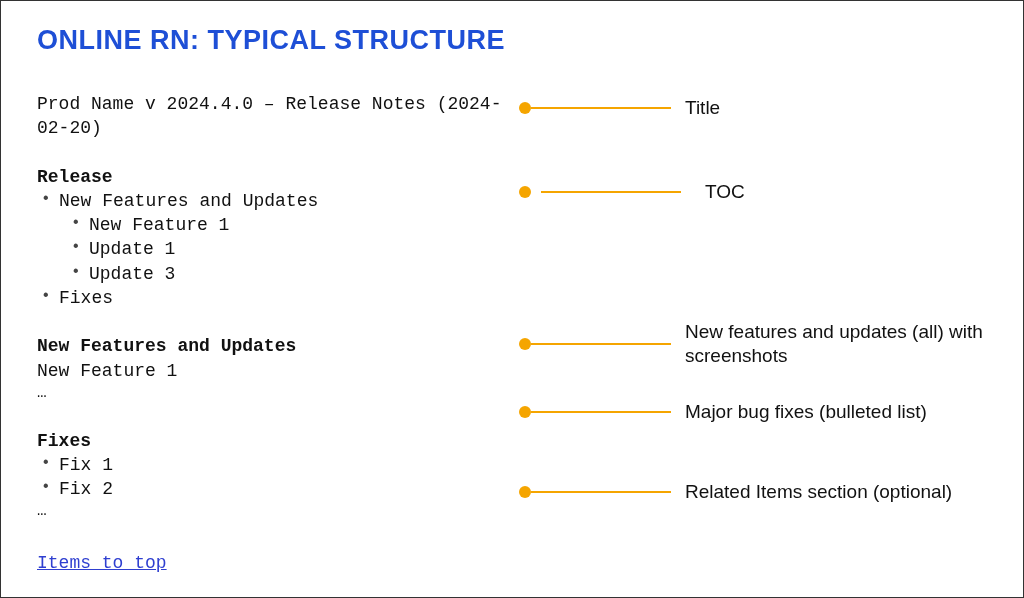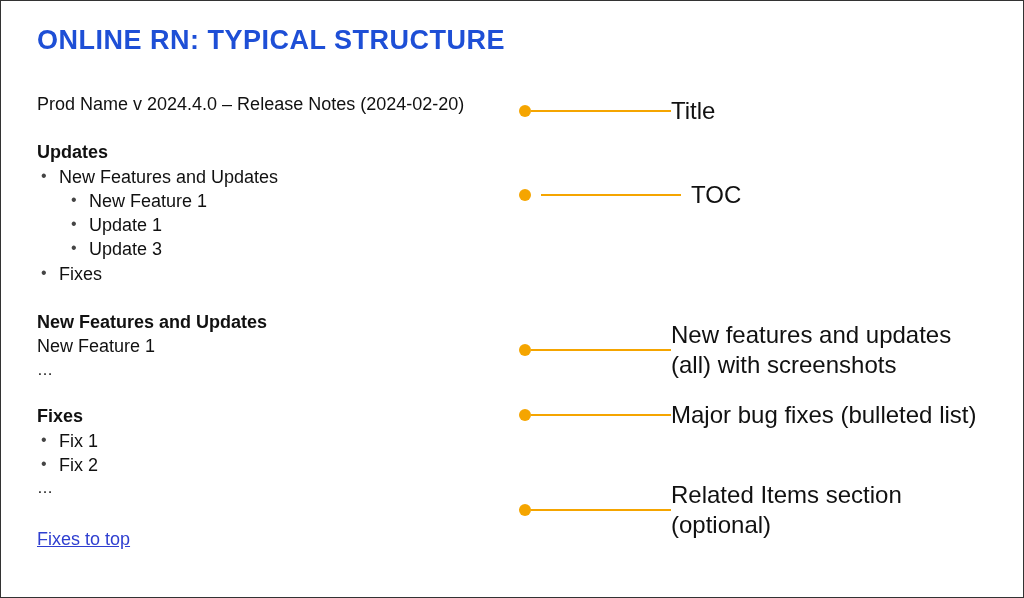--- a/index.html
+++ b/index.html
@@ -27,20 +27,21 @@
       text-transform: uppercase;
     }
     .content-area {
       position: relative;
       font-size: 18px;
       color: #111;
       line-height: 1.35;
     }
     .left-col {
       width: 50%;
+      font-family: Liberation Mono, monospace;
     }
     .block {
       margin-bottom: 24px;
     }
     .title-line {
       margin-bottom: 24px;
     }
     .bold {
       font-weight: 700;
     }
@@ -90,38 +91,39 @@
       border-radius: 50%;
       background: #f5a500;
       flex-shrink: 0;
     }
     .line {
       height: 2px;
       background: #f5a500;
       flex-shrink: 0;
     }
     .annot-text {
-      font-size: 24px;
+      font-size: 19px;
       color: #111;
+      margin-left: 14px;
       line-height: 1.25;
       max-width: 330px;
     }
   </style>
 </head>
 <body>
 
 <h1 class="heading">ONLINE RN: TYPICAL STRUCTURE</h1>
 
 <div class="content-area">
   <div class="left-col">
 
     <div class="block title-line">Prod Name v 2024.4.0 – Release Notes (2024-02-20)</div>
 
     <div class="block">
-      <div class="bold">Updates</div>
+      <div class="bold">Release</div>
       <ul>
         <li class="bullet-item">New Features and Updates</li>
         <li class="bullet-item nested">New Feature 1</li>
         <li class="bullet-item nested">Update 1</li>
         <li class="bullet-item nested">Update 3</li>
         <li class="bullet-item">Fixes</li>
       </ul>
     </div>
 
     <div class="block">
@@ -132,21 +134,21 @@
 
     <div class="block">
       <div class="bold">Fixes</div>
       <ul>
         <li class="bullet-item">Fix 1</li>
         <li class="bullet-item">Fix 2</li>
       </ul>
       <div class="ellipsis">…</div>
     </div>
 
-    <a href="#" class="back-link">Fixes to top</a>
+    <a href="#" class="back-link">Items to top</a>
   </div>
 
   <div class="annot" style="left:482px; top:4px;">
     <span class="dot"></span>
     <span class="line" style="width:140px;"></span>
     <span class="annot-text">Title</span>
   </div>
 
   <div class="annot" style="left:482px; top:88px;gap:10px;">
     <span class="dot"></span>

